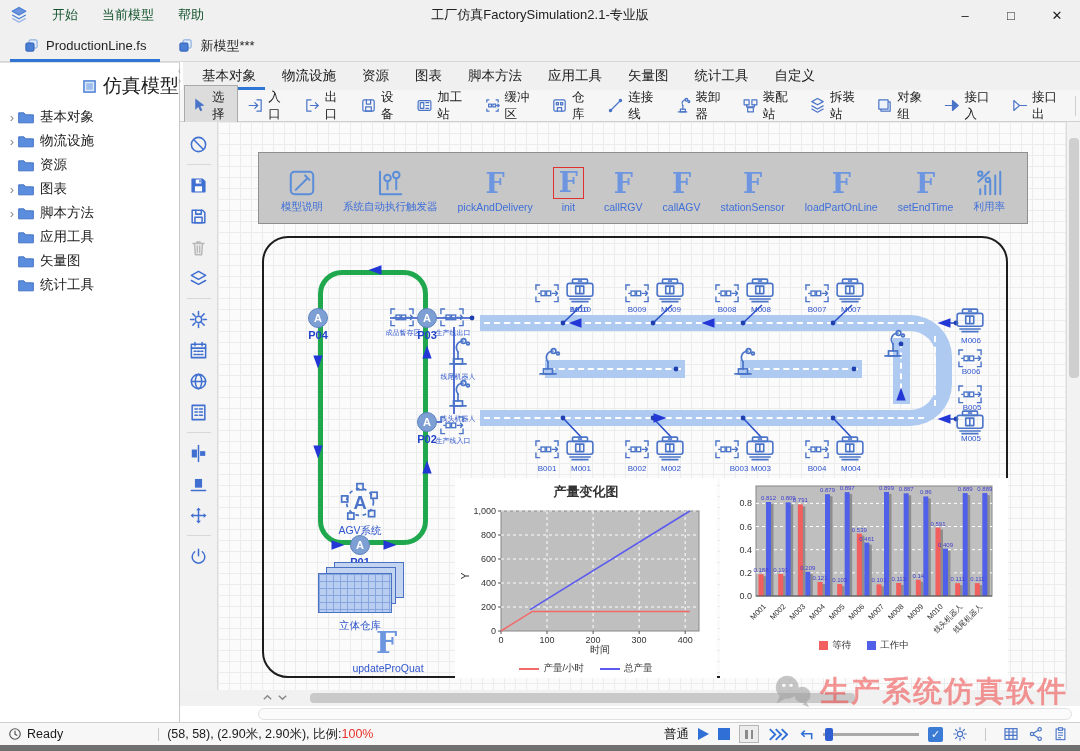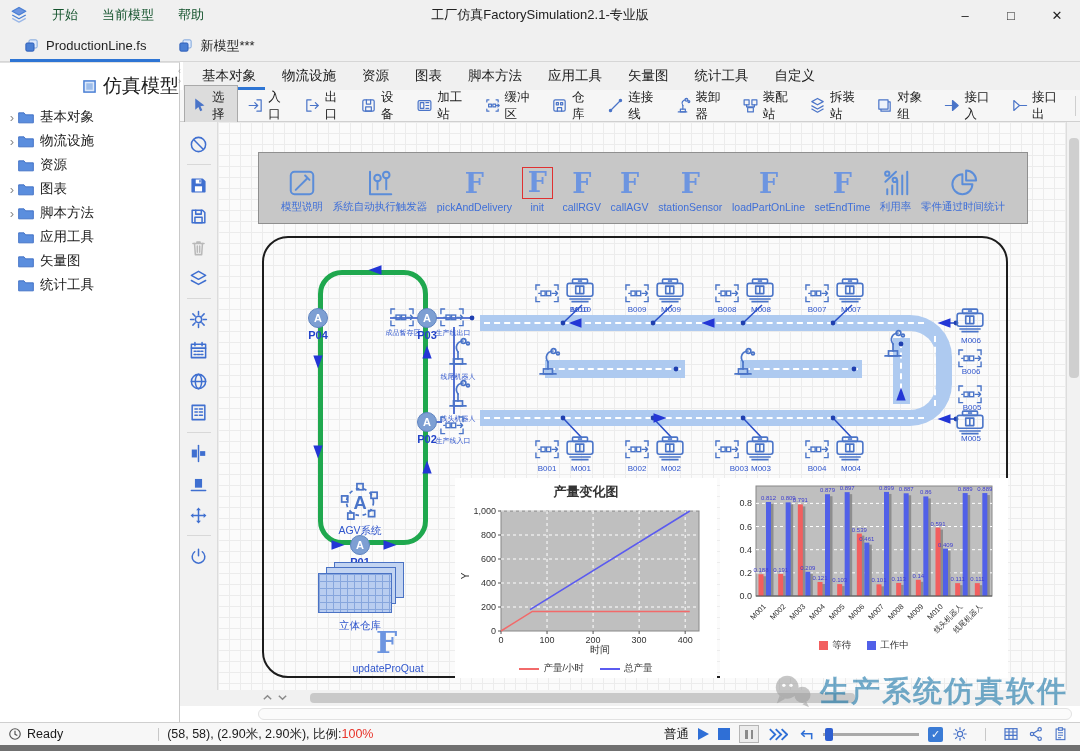--- a/index.html
+++ b/index.html
@@ -90,21 +90,21 @@
   .sb-right { margin-left:auto; display:flex; align-items:center; gap:9px; padding-right:12px; }
   .playbtn { width:0; height:0; border-left:11px solid #2f6fd6; border-top:6.5px solid transparent; border-bottom:6.5px solid transparent; }
   .stopbtn { width:12px; height:12px; background:#2f6fd6; }
   .pausebtn { width:20px; height:18px; border:1px solid #b5b5b5; background:#ececec; display:flex; align-items:center; justify-content:center; gap:3px; }
   .pausebtn i { display:block; width:2.5px; height:9px; background:#8a8a8a; }
   .slider { position:relative; width:96px; height:3px; background:#a9a9a9; }
   .slider .hd { position:absolute; left:2px; top:-5px; width:8px; height:13px; background:#2f5fd0; border-radius:2px; }
   .chk { width:15px; height:15px; background:#3a7bd5; border-radius:2px; color:#fff; font-size:11px; display:flex; align-items:center; justify-content:center; }
   .bottomstrip { position:absolute; left:0; top:745px; width:1080px; height:6px; background:#707070; }
   .watermark { position:absolute; left:768px; top:672px; display:flex; align-items:center; gap:6px; z-index:50; opacity:.55; pointer-events:none; }
-  .watermark .wm-text { font-size:29px; font-weight:bold; color:#0369a1; letter-spacing:2px; white-space:nowrap; }
+  .watermark .wm-text { font-size:29px; font-weight:bold; color:#ef4444; letter-spacing:2px; white-space:nowrap; }
 </style>
 </head>
 <body>
 
 <div class="app">
 
   <div class="titlebar">
     <span class="logo">
       <svg width="18" height="18" viewBox="0 0 24 24" fill="none" stroke="#4a7fd4" stroke-width="1.8" stroke-linejoin="round">
         <path d="M12 2l9 5-9 5-9-5z" fill="#6d95e0" stroke="#4a7fd4"></path>
@@ -530,29 +530,20 @@
         <div class="sp-item">
           <span class="sp-ico">
             <svg width="30" height="30" viewBox="0 0 24 24" fill="none" stroke="#5b8dd9" stroke-width="1.6" stroke-linecap="round" stroke-linejoin="round" style="color:#5b8dd9">
               <path d="M5 21v-4M9 21v-7M13 21V10M17 21V6M21 21V3"></path>
               <circle cx="5" cy="4.5" r="1.7"></circle>
               <circle cx="11" cy="9.5" r="1.7"></circle>
               <path d="M3.5 11l8.5-8"></path>
             </svg>
           </span>
           <span class="sp-lbl">利用率</span>
-        </div>
-        <div class="sp-item">
-          <span class="sp-ico">
-            <svg width="30" height="30" viewBox="0 0 24 24" fill="none" stroke="#5b8dd9" stroke-width="1.6" stroke-linecap="round" stroke-linejoin="round" style="color:#5b8dd9">
-              <path d="M14.5 2a8 8 0 0 1 8 8h-8z"></path>
-              <path d="M11.5 5a8 8 0 1 0 8 8h-8z"></path>
-            </svg>
-          </span>
-          <span class="sp-lbl">零件通过时间统计</span>
         </div>
       </div>
     <div class="modelrect"></div>
     <div class="agvloop"></div>
     <div class="convU"></div>
     <div class="dash-h" style="left:266px;top:200px;width:440px;"></div>
     <div class="dash-h" style="left:266px;top:295px;width:440px;"></div>
     <div class="dash-v" style="left:716px;top:214px;height:70px;"></div>
     <div class="band" style="left:327px;top:238px;width:140px;"></div>
     <div class="band" style="left:522px;top:238px;width:122px;"></div>

